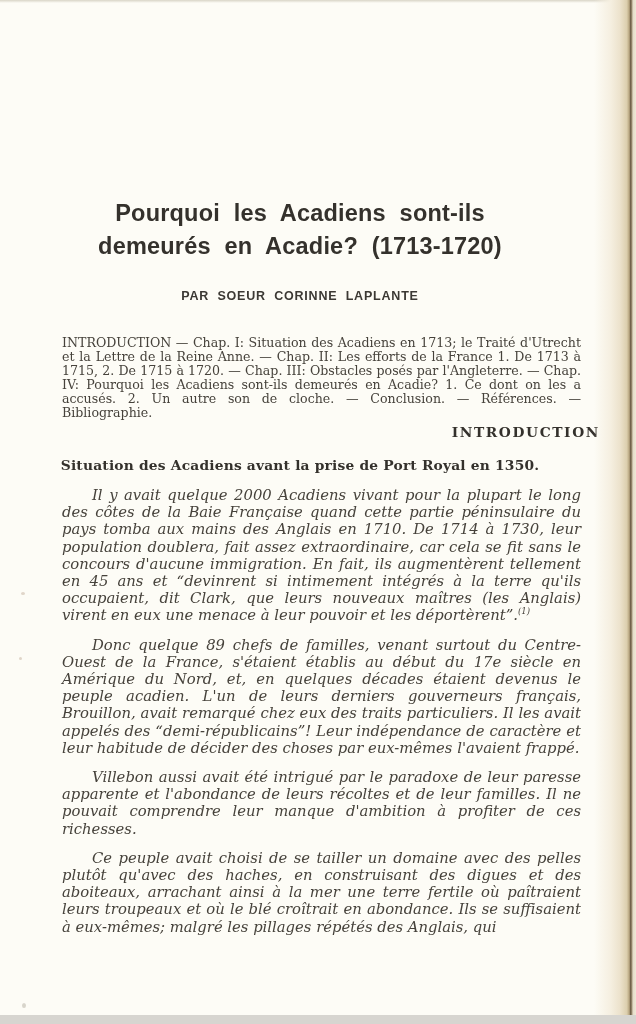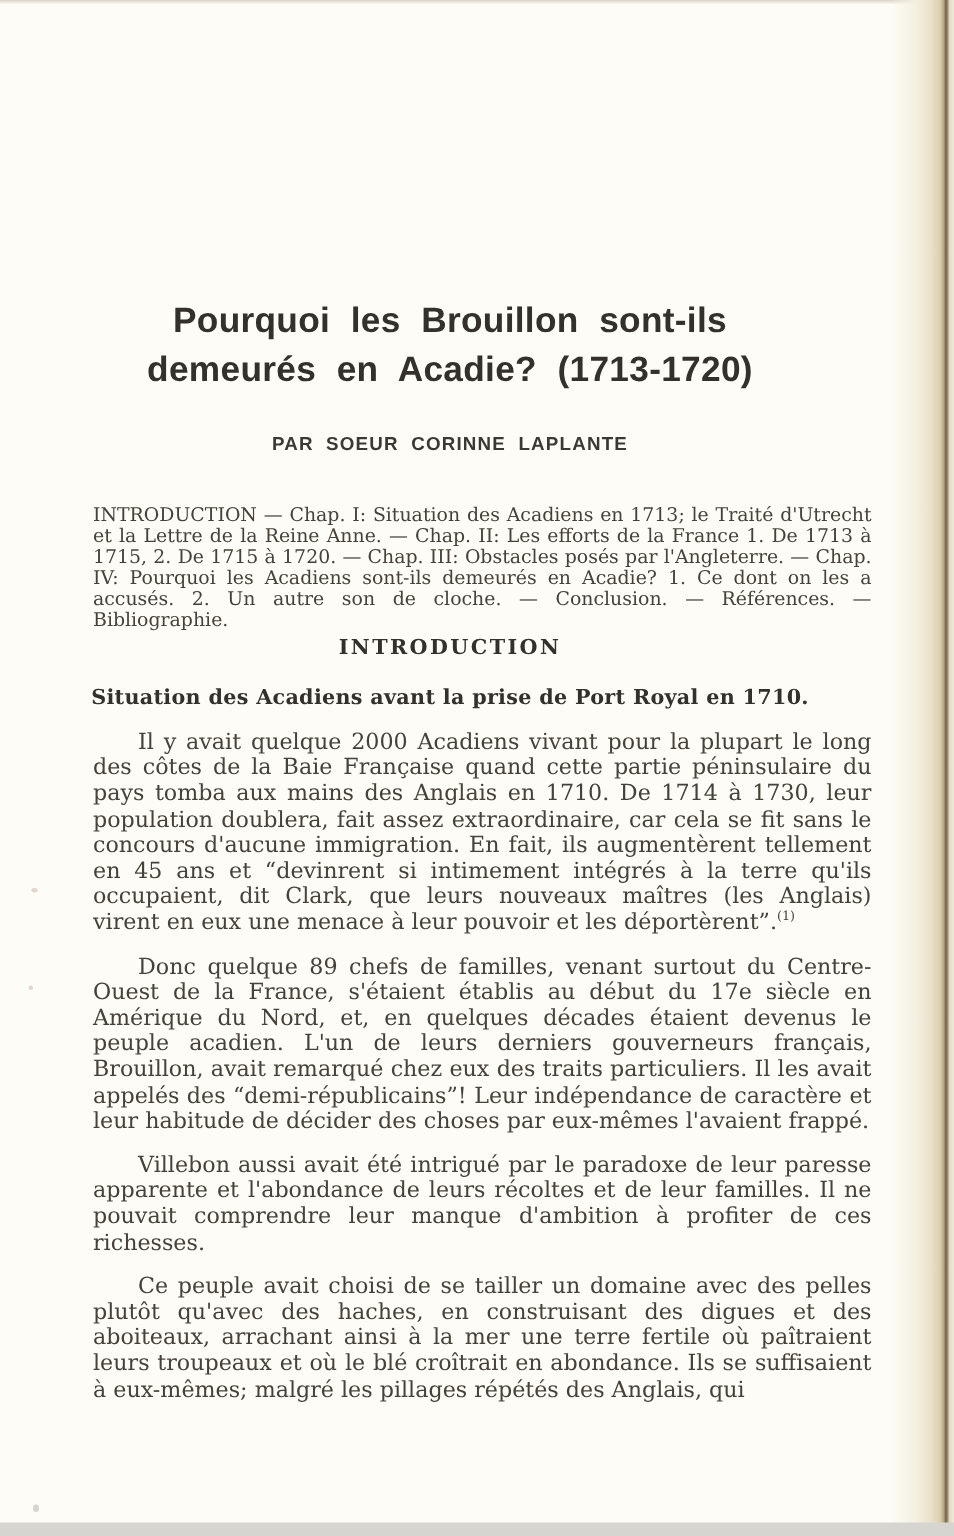--- a/index.html
+++ b/index.html
@@ -72,21 +72,21 @@
   }
   .toc{
     position:absolute;top:336px;left:62px;width:519px;
     font-size:12.6px;
     line-height:13.9px;
     text-align:justify;
     color:var(--ink);
   }
   .section-heading{
     position:absolute;top:424px;left:0;width:600px;
-    text-align:center;
+    text-align:right;
     font-weight:bold;
     font-size:13.8px;
     letter-spacing:1.6px;
     color:var(--heading-ink);
   }
   .subsection-heading{
     position:absolute;top:457px;left:0;width:600px;
     text-align:center;
     font-weight:bold;
     font-size:13.8px;
@@ -96,44 +96,45 @@
   .body-text{
     position:absolute;top:486px;left:62px;width:519px;
   }
   .body-text p{
     font-size:14.8px;
     line-height:17.2px;
     text-align:justify;
     text-indent:30px;
     margin-bottom:12px;
     color:var(--ink);
+    font-style:italic;
   }
   .body-text p sup{
     font-size:8.5px;
     line-height:0;
     vertical-align:super;
   }
 </style>
 </head>
 <body>
 
 <div class="page">
 
   <div class="title-block">
-    <div>Pourquoi les Brouillon sont-ils</div>
+    <div>Pourquoi les Acadiens sont-ils</div>
     <div>demeurés en Acadie? (1713-1720)</div>
   </div>
 
   <div class="byline">PAR SOEUR CORINNE LAPLANTE</div>
 
   <div class="toc">INTRODUCTION — Chap. I: Situation des Acadiens en 1713; le Traité d'Utrecht et la Lettre de la Reine Anne. — Chap. II: Les efforts de la France 1. De 1713 à 1715, 2. De 1715 à 1720. — Chap. III: Obstacles posés par l'Angleterre. — Chap. IV: Pourquoi les Acadiens sont-ils demeurés en Acadie? 1. Ce dont on les a accusés. 2. Un autre son de cloche. — Conclusion. — Références. — Bibliographie.</div>
 
   <div class="section-heading">INTRODUCTION</div>
 
-  <div class="subsection-heading">Situation des Acadiens avant la prise de Port Royal en 1710.</div>
+  <div class="subsection-heading">Situation des Acadiens avant la prise de Port Royal en 1350.</div>
 
   <div class="body-text">
     <p><span>Il y avait quelque 2000 Acadiens vivant pour la plupart le long des côtes de la Baie Française quand cette partie péninsulaire du pays tomba aux mains des Anglais en 1710. De 1714 à 1730, leur population doublera, fait assez extraordinaire, car cela se fit sans le concours d'aucune immigration. En fait, ils augmentèrent tellement en 45 ans et “devinrent si intimement intégrés à la terre qu'ils occupaient, dit Clark, que leurs nouveaux maîtres (les Anglais) virent en eux une menace à leur pouvoir et les déportèrent”.</span><sup>(1)</sup></p>
     <p><span>Donc quelque 89 chefs de familles, venant surtout du Centre-Ouest de la France, s'étaient établis au début du 17e siècle en Amérique du Nord, et, en quelques décades étaient devenus le peuple acadien. L'un de leurs derniers gouverneurs français, Brouillon, avait remarqué chez eux des traits particuliers. Il les avait appelés des “demi-républicains”! Leur indépendance de caractère et leur habitude de décider des choses par eux-mêmes l'avaient frappé.</span></p>
     <p><span>Villebon aussi avait été intrigué par le paradoxe de leur paresse apparente et l'abondance de leurs récoltes et de leur familles. Il ne pouvait comprendre leur manque d'ambition à profiter de ces richesses.</span></p>
     <p><span>Ce peuple avait choisi de se tailler un domaine avec des pelles plutôt qu'avec des haches, en construisant des digues et des aboiteaux, arrachant ainsi à la mer une terre fertile où paîtraient leurs troupeaux et où le blé croîtrait en abondance. Ils se suffisaient à eux-mêmes; malgré les pillages répétés des Anglais, qui</span></p>
   </div>
 
   <div class="top-edge"></div>
   <div class="right-edge"></div>

